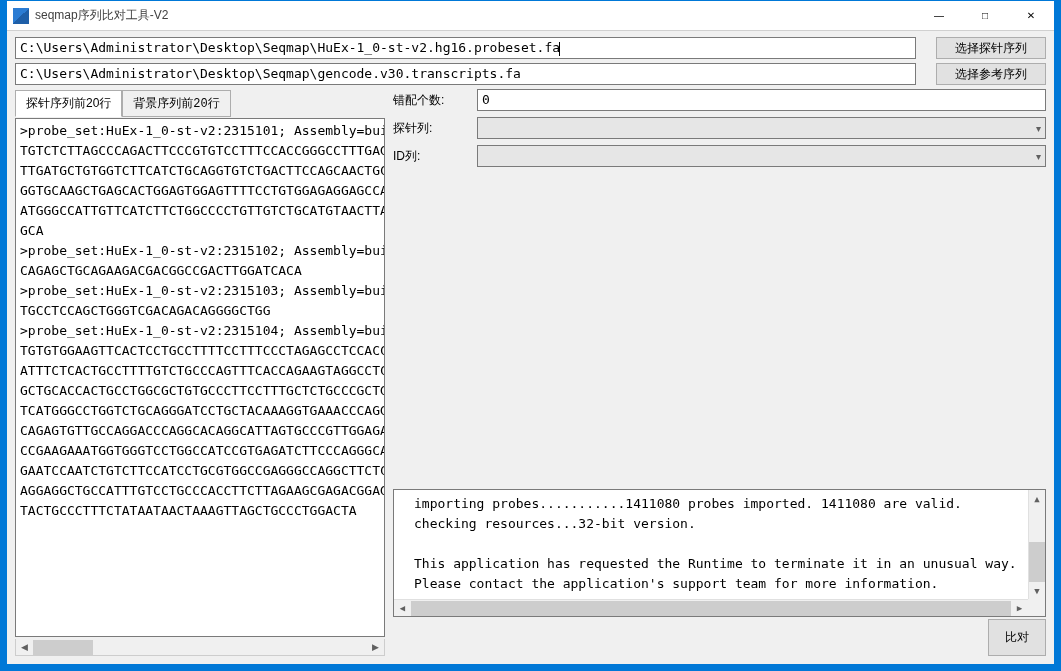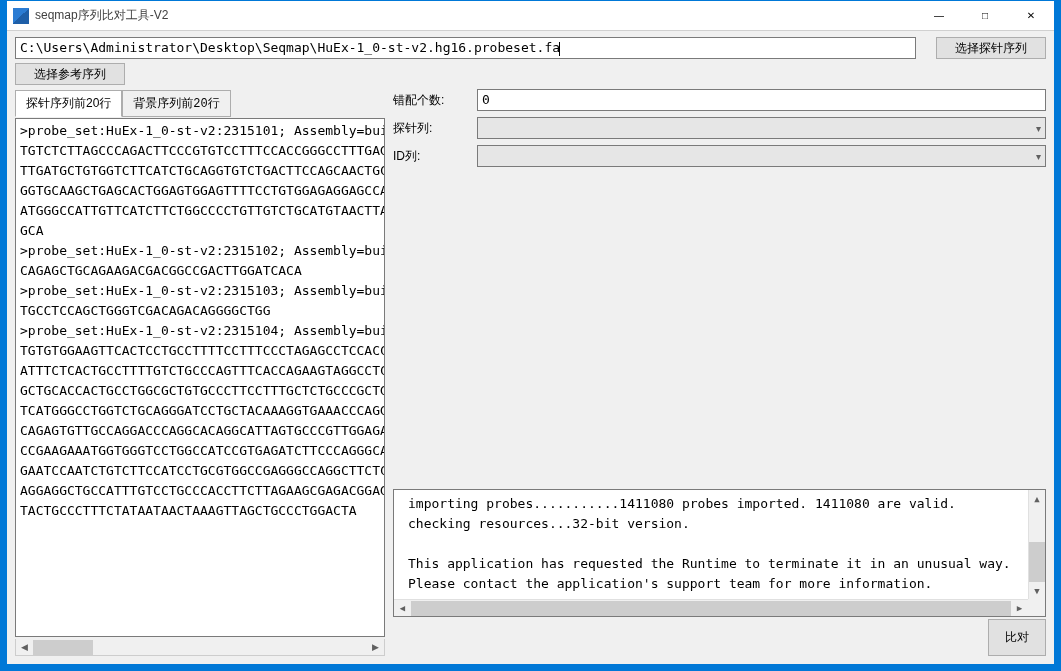--- a/index.html
+++ b/index.html
@@ -82,21 +82,21 @@
     color: #888;
   }
   .combo .chev { font-size: 10px; color: #606060; }
 
   .right-gap { flex: 1; }
 
   .log-wrap { display: flex; flex-direction: column; }
   .log-box {
     height: 128px; border: 1px solid #7a7a7a; background: #fff; position: relative;
     font-family: "SimSun","NSimSun",monospace; font-size: 13px; line-height: 20px;
-    padding: 4px 14px; white-space: nowrap; overflow: hidden;
+    padding: 4px 20px; white-space: nowrap; overflow: hidden;
   }
   .log-box .v-scroll {
     position: absolute; right: 0; top: 0; bottom: 17px; width: 17px;
     background: #f0f0f0; border-left: 1px solid #e0e0e0;
     display: flex; flex-direction: column;
   }
   .v-scroll .arrow {
     height: 17px; display: flex; align-items: center; justify-content: center;
     color: #606060; font-size: 9px;
   }
@@ -134,20 +134,21 @@
   </div>
 
   <div class="client">
 
     <div class="path-row">
       <div class="path-input"><span>C:\Users\Administrator\Desktop\Seqmap\HuEx-1_0-st-v2.hg16.probeset.fa</span><span class="cursor"></span></div>
       <div class="side-btn">选择探针序列</div>
     </div>
 
     <div class="path-row">
+      <div class="path-input">C:\Users\Administrator\Desktop\Seqmap\gencode.v30.transcripts.fa</div>
       <div class="side-btn">选择参考序列</div>
     </div>
 
     <div class="body-row">
 
       <div class="left-col">
         <div class="tabs">
           <div class="tab active">探针序列前20行</div>
           <div class="tab inactive">背景序列前20行</div>
         </div>

